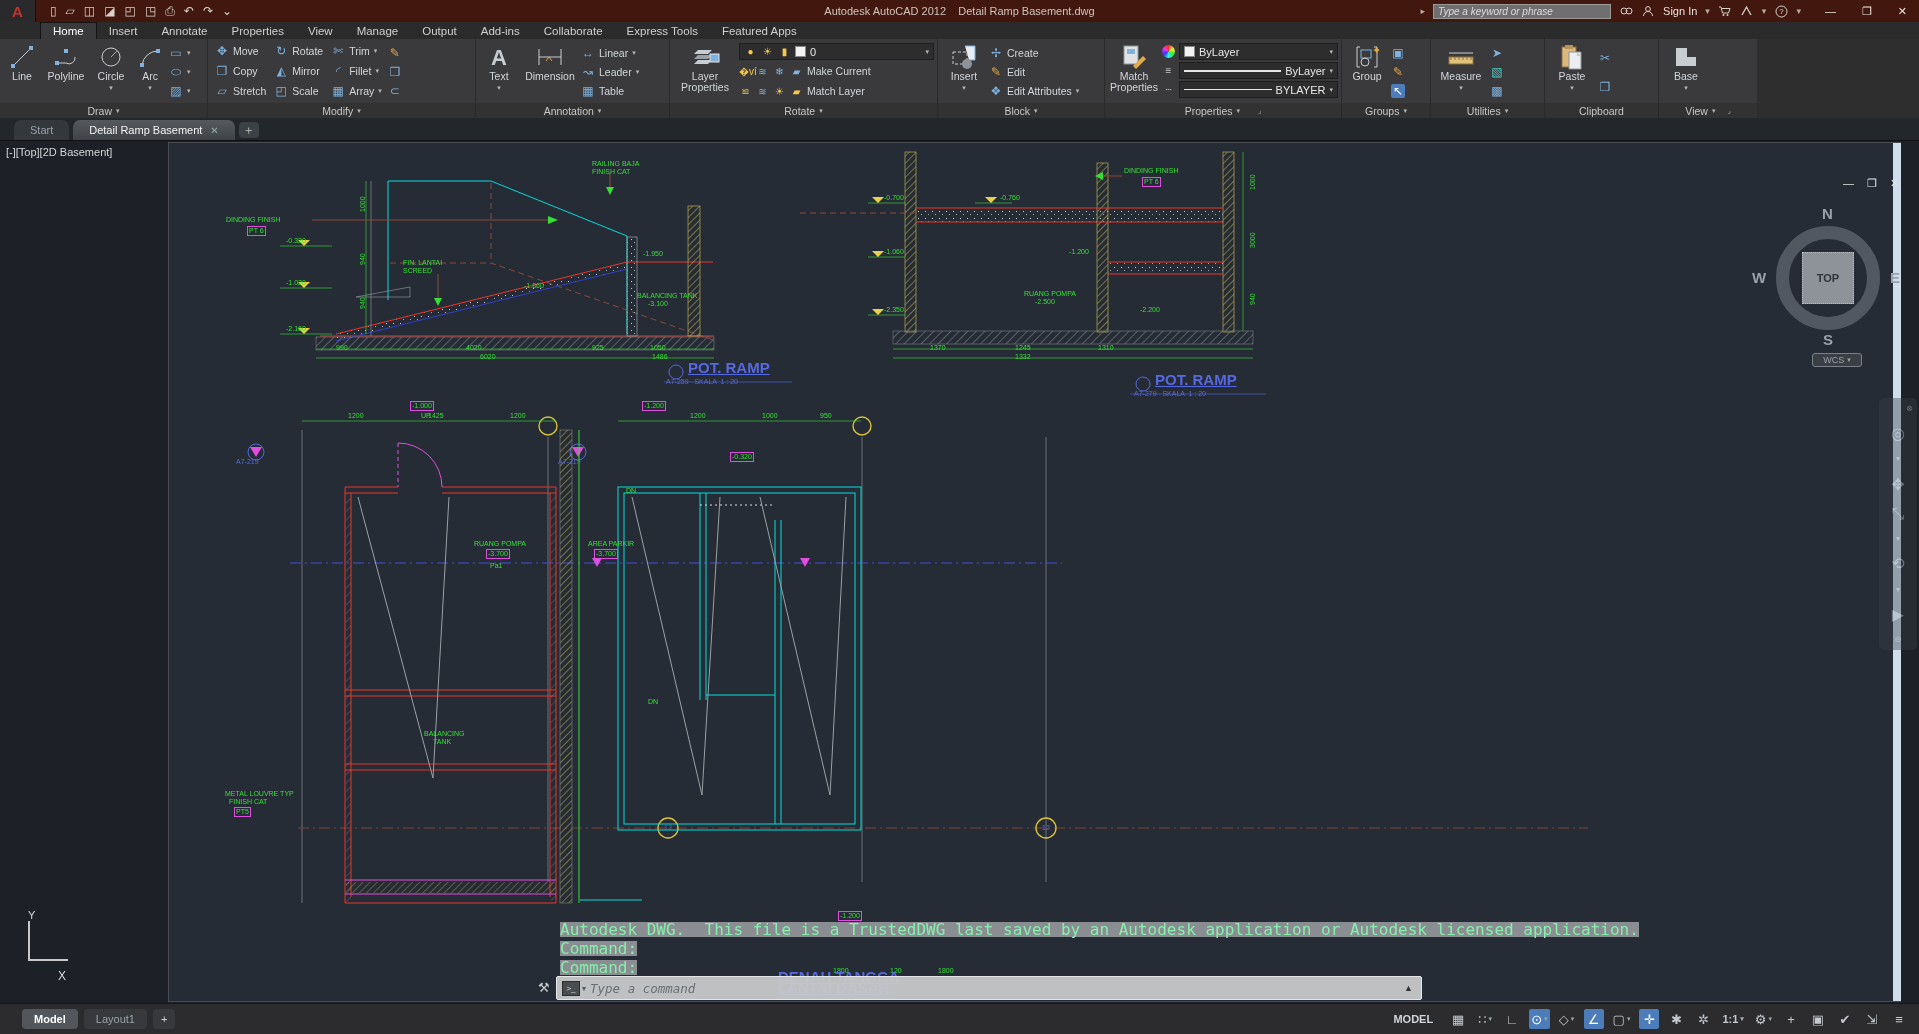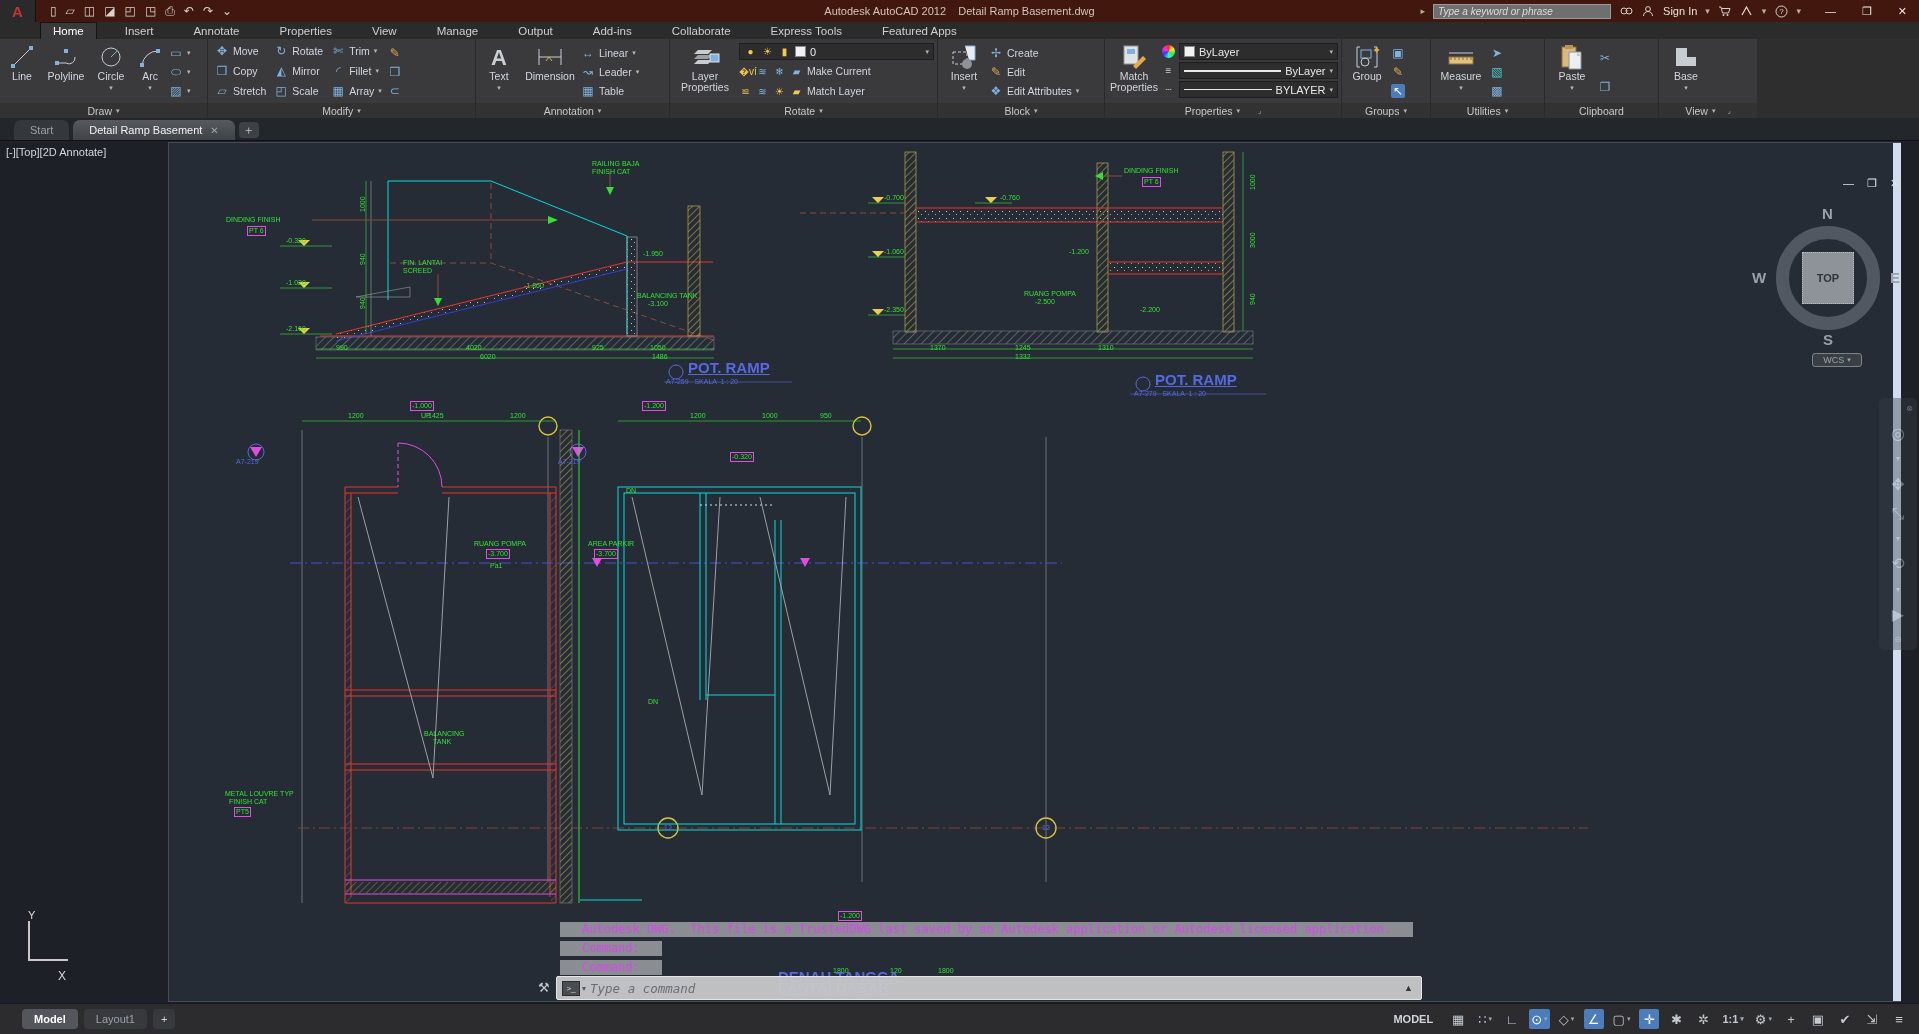--- a/index.html
+++ b/index.html
@@ -14,21 +14,21 @@
   .tb-title{position:absolute;left:0;right:0;text-align:center;color:#cfc4bc;font-size:11px;pointer-events:none;white-space:pre}
   .infocenter{margin-left:auto;display:flex;align-items:center;gap:8px;padding-right:6px;z-index:2}
   .ic-arrow{color:#b9aca4;font-size:9px}
   .searchbox{width:178px;height:15px;background:#6f6f6f;border:1px solid #9a9a9a;color:#e6e6e6;
     font-style:italic;font-size:10px;padding:0 4px;font-family:"Liberation Sans",sans-serif}
   .searchbox::placeholder{color:#dcdcdc}
   .ticon{display:inline-flex;align-items:center;justify-content:center;width:14px;height:14px}
   .signin{color:#e9e2da;font-size:11px}
   .winbtns{display:flex;gap:26px;margin-left:18px;margin-right:12px;color:#e8e2da;font-size:11px}
   
-  .ribbon-tabs{height:17px;background:#2b2b2b;display:flex;align-items:flex-end;padding-left:40px;gap:16px}
+  .ribbon-tabs{height:17px;background:#2b2b2b;display:flex;align-items:flex-end;padding-left:40px;gap:0}
   .rtab{color:#cfcfcf;font-size:11.5px;padding:2px 12px 2px;cursor:default}
   .rtab.active{background:#3a3a3c;color:#fff;border:1px solid #141414;border-bottom:none}
   .ribbon-body{height:79px;background:#3a3a3c;display:flex}
   .rpanel{height:79px;border-right:1px solid #2a2a2a;display:flex;flex-direction:column;flex:0 0 auto}
   .pbody{flex:1;display:flex;align-items:stretch;padding:2px 3px 0;gap:2px}
   .plabel{height:15px;background:#323232;color:#c7c7c7;font-size:10.5px;display:flex;align-items:center;justify-content:center;gap:4px}
   .dar{font-size:7px;color:#b5b5b5}
   .bigbtn{width:46px;display:flex;flex-direction:column;align-items:center;justify-content:flex-start;color:#d3d6da;font-size:10.5px;text-align:center;line-height:11px;padding-top:2px}
   .bicon{height:28px;display:flex;align-items:center;justify-content:center}
   .smcol{display:flex;flex-direction:column;justify-content:space-around;padding:2px 0}
@@ -70,22 +70,22 @@
     color:#30353a;font-weight:bold;font-size:11px;display:flex;align-items:center;justify-content:center;z-index:6}
   .wcs{position:absolute;left:1812px;top:212px;width:50px;height:14px;border:1px solid #7c828a;border-radius:3px;background:#3a3f45;
     color:#9aa2aa;font-size:9px;display:flex;align-items:center;justify-content:center;gap:3px;z-index:6}
   
   .navbar{position:absolute;left:1879px;top:257px;width:38px;height:252px;background:rgba(56,62,70,.72);border-radius:5px;z-index:6;
     display:flex;flex-direction:column;align-items:center;justify-content:space-around;color:#aab4bd;opacity:.55;font-size:16px}
   .navbar .sm{font-size:8px}
   
   .ucs{position:absolute;left:14px;top:780px;z-index:6;color:#d8d8d8;font-size:11px}
   
-  .cmdtext{position:absolute;background:rgba(152,155,158,.88);color:#d946ef;font-family:"DejaVu Sans Mono",monospace;
-    font-size:12px;line-height:15px;padding:0 22px;white-space:pre;z-index:7}
+  .cmdtext{position:absolute;background:rgba(152,155,158,.88);color:#86efac;font-family:"DejaVu Sans Mono",monospace;
+    font-size:16px;line-height:15px;padding:0 0;white-space:pre;z-index:7}
   .cmdbar{position:absolute;left:556px;top:835px;width:866px;height:24px;background:rgba(199,200,202,.95);border:1px solid #e6e6e6;
     display:flex;align-items:center;z-index:7;border-radius:2px}
   .cmdwrench{position:absolute;left:538px;top:839px;z-index:7;color:#c5c9cd;font-size:13px}
   .promptbox{width:18px;height:15px;background:#4a4d50;border:1px solid #2c2c2c;color:#ddd;font-size:8px;
     display:flex;align-items:center;justify-content:center;margin-left:5px}
   .cmdcaret{color:#55585b;font-size:8px;margin:0 4px 0 2px}
   .cmdinput{color:#6a6e72;font-style:italic;font-size:12.5px;font-family:"DejaVu Sans Mono",monospace}
   .cmdup{margin-left:auto;margin-right:8px;color:#333;font-size:9px}
   
   .statusbar{height:31px;background:#2c2c2e;border-top:1px solid #17181a;display:flex;align-items:center;padding:0 10px 0 22px;position:relative}
@@ -759,21 +759,21 @@
       <div class="lbl c-b" style="left: 664px; top: 683px;">12</div>
       <div class="lbl c-b" style="left: 1042px; top: 683px;">12</div>
       <div class="lbl c-g bx" style="left: 838px; top: 770px;">-1.200</div>
       <div class="lbl c-g" style="left: 833px; top: 826px;">1800</div>
       <div class="lbl c-g" style="left: 890px; top: 826px;">120</div>
       <div class="lbl c-g" style="left: 938px; top: 826px;">1800</div>
       <div class="lbl c-b big" style="left: 778px; top: 832px;">DENAH TANGGA</div>
       <div class="lbl c-b big" style="left: 778px; top: 843px;">LANTAI DASAR</div>
     </div>
 
-  <div class="vplabel">[-][Top][2D Annotate]</div>
+  <div class="vplabel">[-][Top][2D Basement]</div>
 
   <div class="winctrl">
     <span>—</span>
     <span>❐</span>
     <span>✕</span>
   </div>
 
   <div class="vcring"></div>
   <span class="vcl" style="left:1822px;top:64px">N</span>
   <span class="vcl" style="left:1752px;top:128px">W</span>

